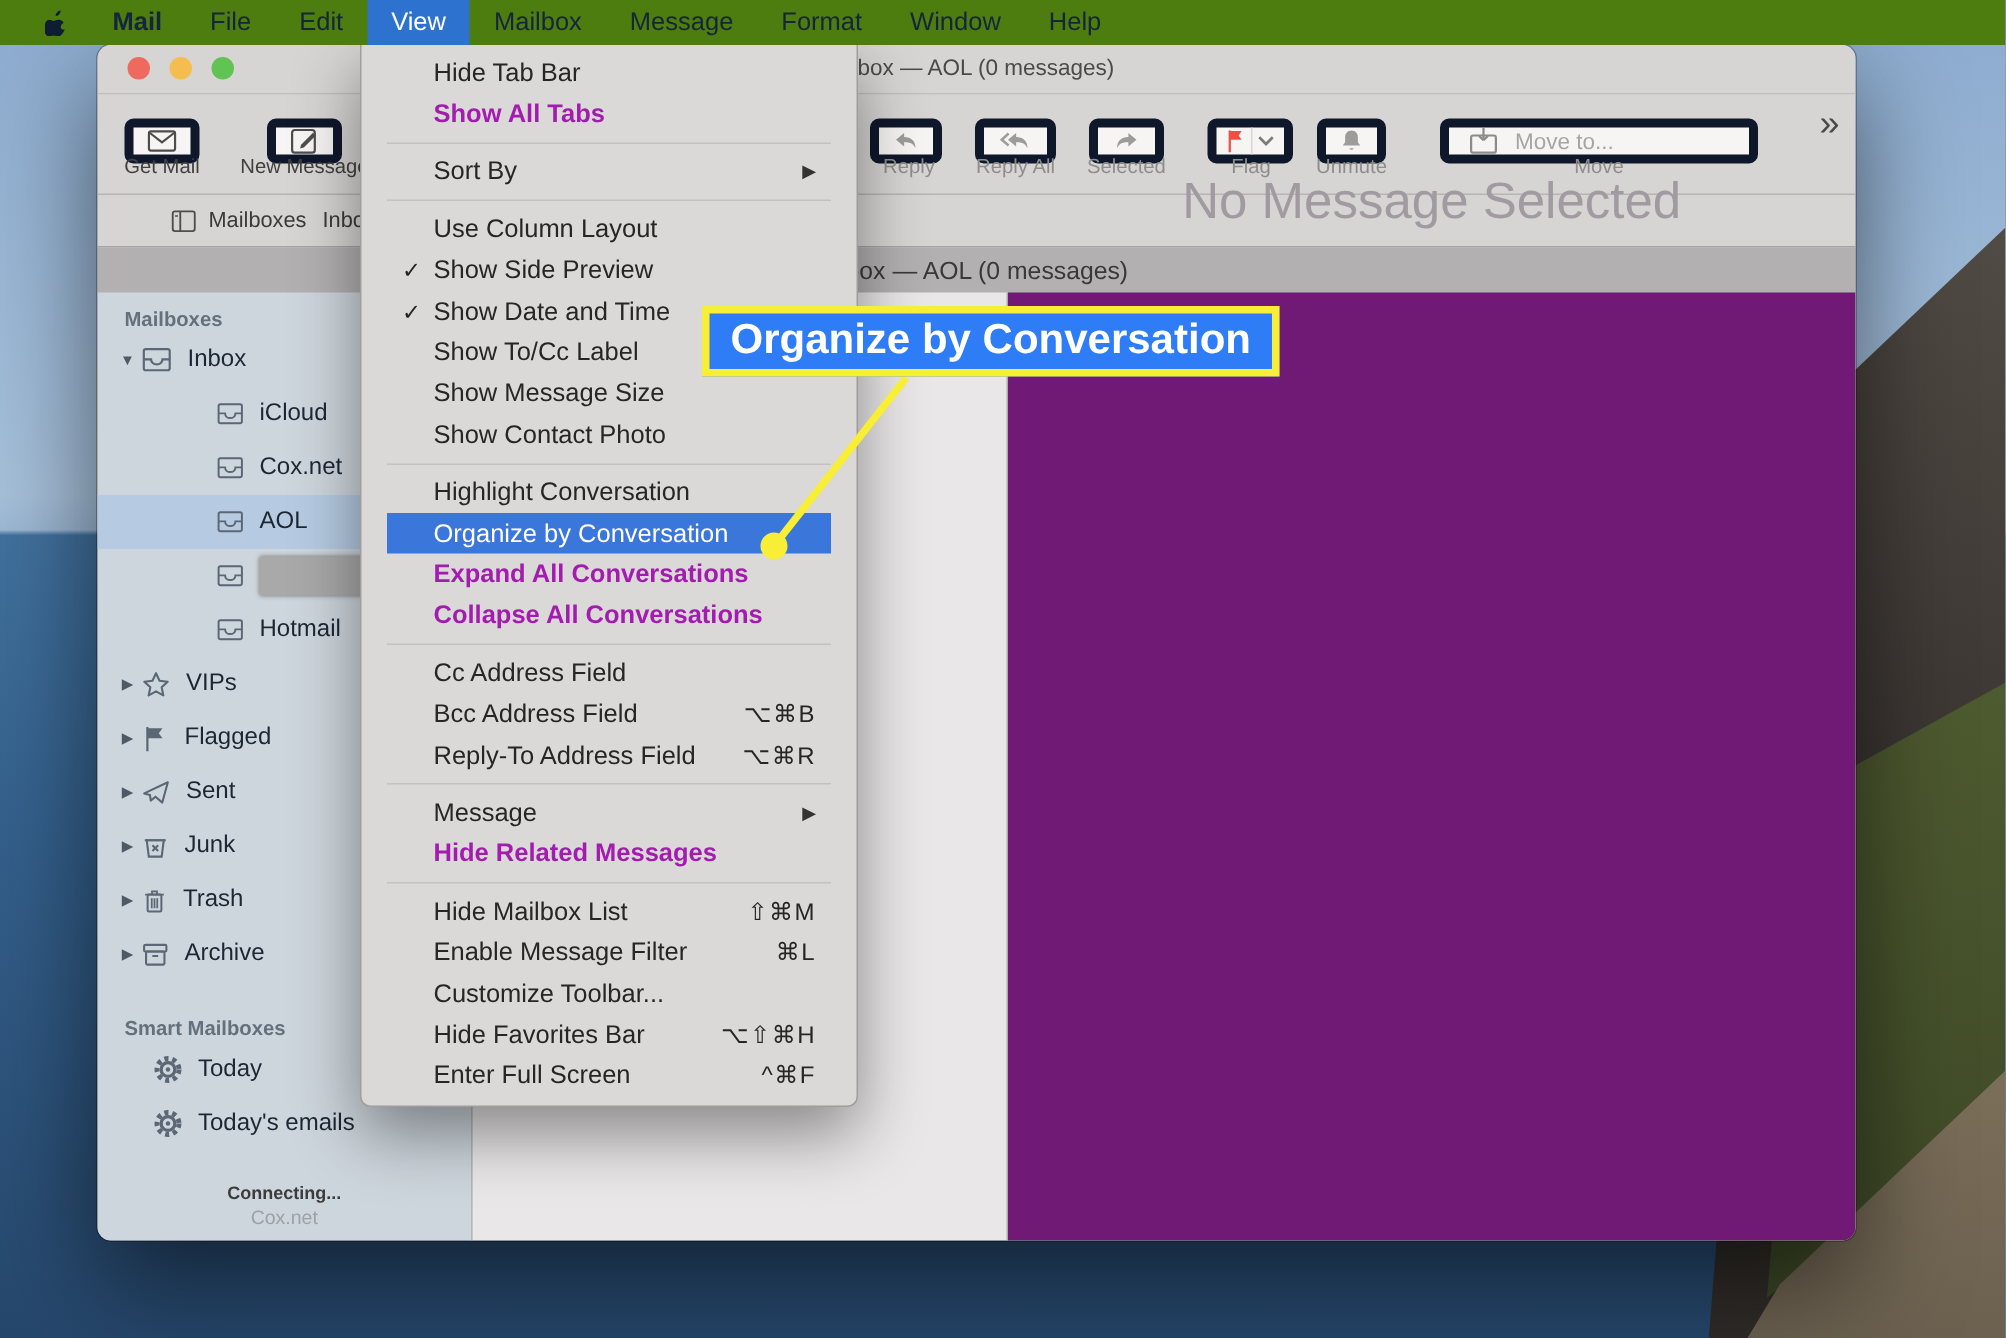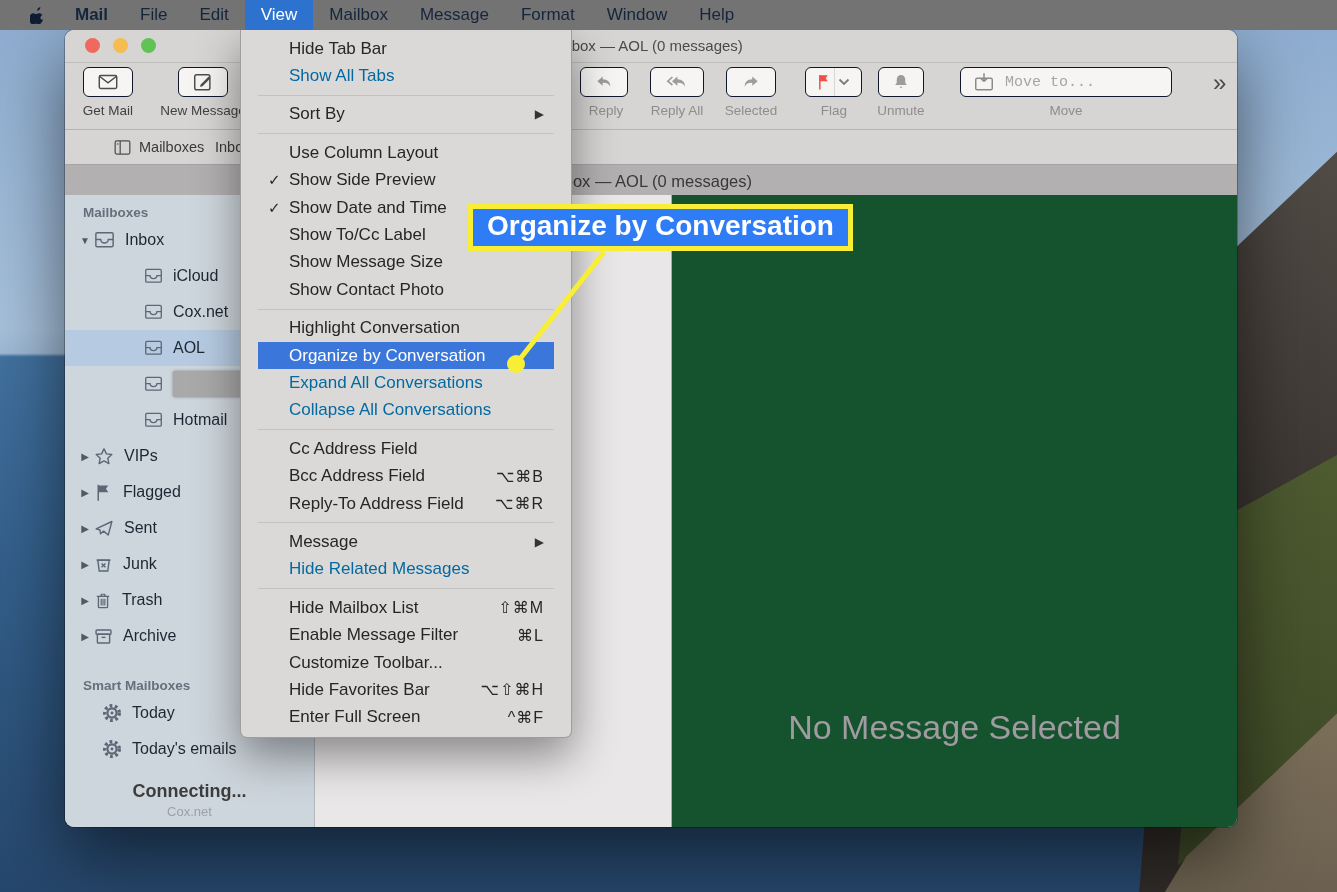--- a/index.html
+++ b/index.html
@@ -14,86 +14,86 @@
   .cliff div{position:absolute;inset:0;}
   .cliff .c1{clip-path:polygon(100% 17%,30% 33%,8% 100%,100% 100%);
     background:linear-gradient(205deg,#5a544d 0%,#3a3531 55%,#2f2b28 100%);}
   .cliff .c2{clip-path:polygon(40% 59%,100% 51%,100% 83%,26% 97%);
     background:linear-gradient(180deg,#61703a,#47532c 70%,#3c4726);}
   .cliff .c3{clip-path:polygon(30% 96%,100% 80%,100% 100%,20% 100%);
     background:linear-gradient(180deg,#9a8c71,#7b6f59 80%,#6c6150);}
 
   
   .menubar{position:absolute;left:0;top:0;width:100%;height:30px;z-index:60;
-    background:#737373;display:flex;align-items:center;padding-left:16px;box-sizing:border-box;
+    background:#4d7c0f;display:flex;align-items:center;padding-left:16px;box-sizing:border-box;
     font-size:17px;color:#15253c;}
   .mi{padding:0 16px;height:30px;display:flex;align-items:center;white-space:nowrap;}
   .mi.apple{padding:0 14px;}
   .mi.app{font-weight:700;}
   .mi.active{background:#2e72cf;color:#fff;}
 
   
   .window{position:absolute;left:65px;top:30px;width:1172px;height:797px;z-index:10;
     border-radius:9px;overflow:hidden;background:#d6d4d3;
     box-shadow:0 28px 70px rgba(0,0,0,.55),0 0 0 1px rgba(0,0,0,.25);}
 
   .titlebar{height:32px;position:relative;background:#d7d5d4;border-bottom:1px solid #c0bebd;}
   .light{position:absolute;top:8px;width:15px;height:15px;border-radius:50%;}
   .light.red{left:20px;background:#ee6a5f;}
   .light.yellow{left:48px;background:#f5bd4f;}
   .light.green{left:76px;background:#61c354;}
   .wtitle{text-align:center;line-height:32px;font-size:15px;color:#4b4a49;}
 
   .toolbar{height:66px;position:relative;background:#d7d5d4;border-bottom:1px solid #b7b5b4;}
-  .tbtn{position:absolute;top:4px;height:30px;background:#f6f5f4;border:1px solid #0f172a;
-    border-radius:6px;display:flex;align-items:center;justify-content:center;color:#4e4d4d;box-sizing:border-box;font-family:Liberation Mono, monospace;}
+  .tbtn{position:absolute;top:16px;height:30px;background:#f6f5f4;border:6px solid #0f172a;
+    border-radius:6px;display:flex;align-items:center;justify-content:center;color:#4e4d4d;box-sizing:border-box;}
   .tbtn.dim{color:#9e9c9b;}
   .tlabel{position:absolute;top:40px;font-size:13.5px;text-align:center;color:#424141;white-space:nowrap;}
   .tlabel.dim{color:#8f8d8c;}
   .seg-div{width:1px;align-self:stretch;background:#d8d6d5;}
   .movetxt{font-size:15px;color:#a7a5a4;margin-left:10px;}
   .overflow{position:absolute;left:1148px;top:6px;font-size:24px;color:#4a4948;}
 
   .favbar{height:34px;position:relative;background:#d7d5d4;border-bottom:1px solid #a6a4a3;
     font-size:14.5px;color:#353535;}
   .favitem{position:absolute;top:0;height:34px;display:flex;align-items:center;gap:7px;color:#3a3a3a;}
 
   .tabbar{height:32px;background:#b3b0b1;border-bottom:1px solid #8f8c8d;text-align:center;
     line-height:32px;font-size:16.5px;color:#3a3939;}
 
   .content{position:absolute;top:165px;bottom:0;left:0;right:0;display:flex;}
   .sidebar{width:250px;background:#ced6dd;border-right:1px solid #b2b7bd;position:relative;box-sizing:border-box;}
   .list{width:357px;background:#e9e7e8;border-right:1px solid #acaaab;box-sizing:border-box;}
-  .pane{flex:1;background:#14532d;display:flex;align-items:flex-end;justify-content:center;}
+  .pane{flex:1;background:#701a75;display:flex;align-items:flex-start;justify-content:center;}
   .empty{font-size:34px;color:#a19ba1;transform:translateY(-80px);}
 
   .shead{padding:10px 0 2px 18px;font-size:13.5px;font-weight:700;color:#64707c;}
   .shead.smart{margin-top:14px;}
   .srow{height:36px;display:flex;align-items:center;font-size:16px;color:#1d2733;position:relative;}
   .srow.selected{background:#b6cbe2;}
   .disc{width:16px;margin-left:12px;font-size:10px;color:#4e5a66;text-align:center;}
   .sicon{color:#5b6775;margin-right:9px;}
   .srow.account{padding-left:78px;}
   .srow.smartrow{padding-left:36px;}
   .redacted{width:100px;height:26px;background:#a9a9a9;border-radius:2px;box-shadow:0 0 3px rgba(120,120,120,.9);}
   .sstatus{position:absolute;left:0;right:0;bottom:8px;text-align:center;}
-  .sstatus .main{font-size:18px;font-weight:700;color:#3c3c3c;}
+  .sstatus .main{font-size:12px;font-weight:700;color:#3c3c3c;}
   .sstatus .sub{font-size:13px;color:#9ba1a7;margin-top:2px;}
 
   
   .vmenu{position:absolute;left:240px;top:30px;width:332px;z-index:50;box-sizing:border-box;
     background:#dbd9d7;border:1px solid rgba(110,110,110,.55);border-top:none;
     border-radius:0 0 7px 7px;box-shadow:0 18px 45px rgba(0,0,0,.42);
     padding:5px 17px 6px;font-size:17px;color:#262625;}
   .mrow{height:27.4px;display:flex;align-items:center;padding:0 10px;box-sizing:border-box;}
   .mrow .chk{width:21px;font-size:15px;color:#262625;}
   .mrow .lbl{flex:1;white-space:nowrap;}
   .mrow .sc{font-size:16px;letter-spacing:1px;white-space:nowrap;}
   .mrow .sub{font-size:12px;color:#333;}
-  .mrow.disabled{color:#0369a1;}
+  .mrow.disabled{color:#a21caf;font-weight:bold;}
   .mrow.disabled .chk{color:#a4a2a0;}
   .mrow.selected{background:#3b77da;color:#fff;}
   .msep{border-top:1px solid #c4c2c0;margin:5px 0;height:0;}
 
   
   .lineovl{position:absolute;left:0;top:0;z-index:65;pointer-events:none;}
   .callout{position:absolute;left:468px;top:204px;z-index:70;background:#2e7cf6;
     border:5px solid #f8ee35;padding:1px 14px 4px;font-size:28px;font-weight:600;color:#fff;
     white-space:nowrap;}
 </style>

